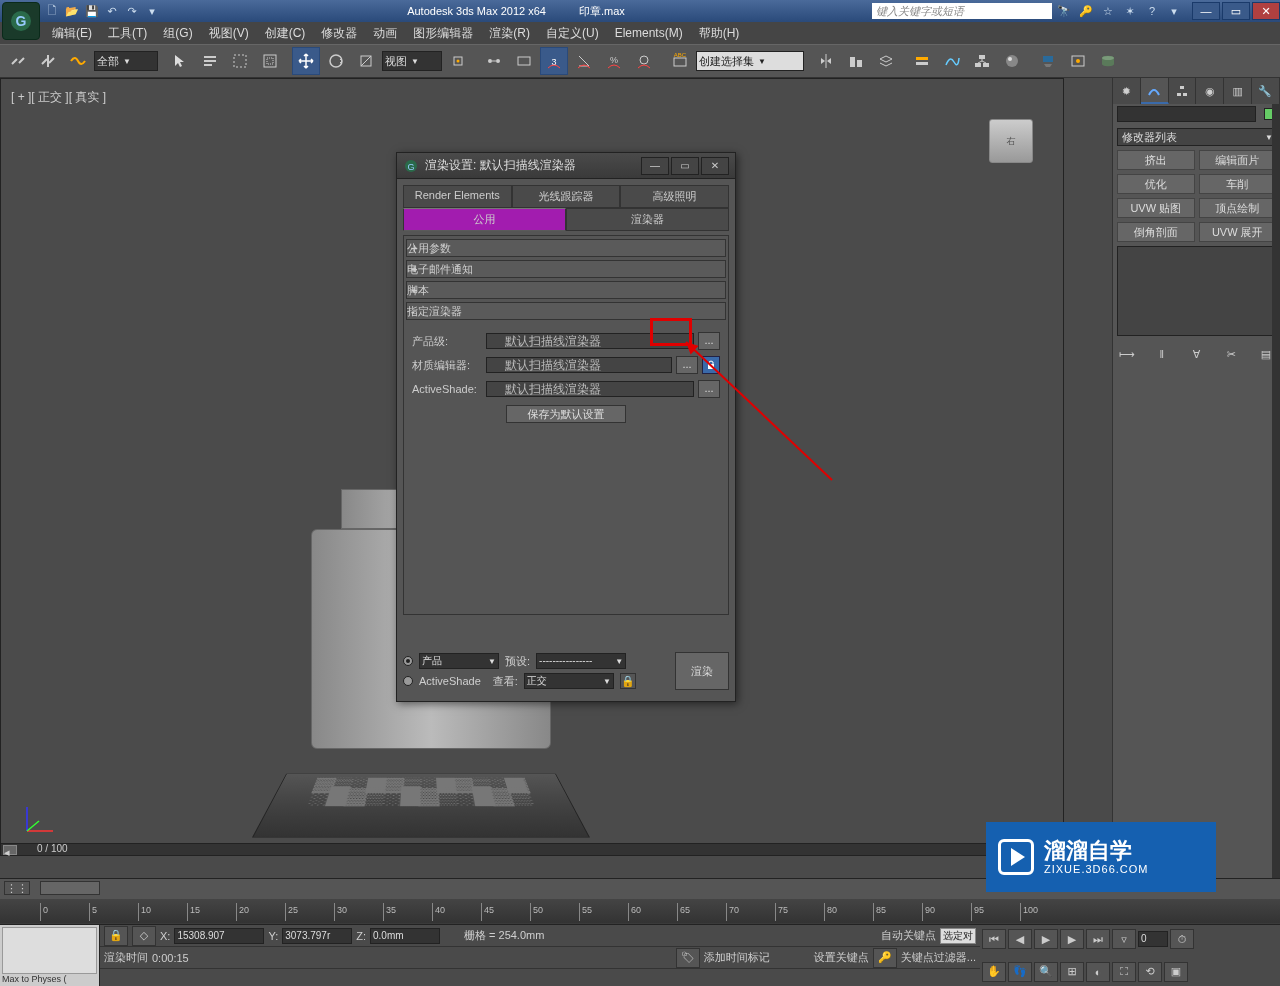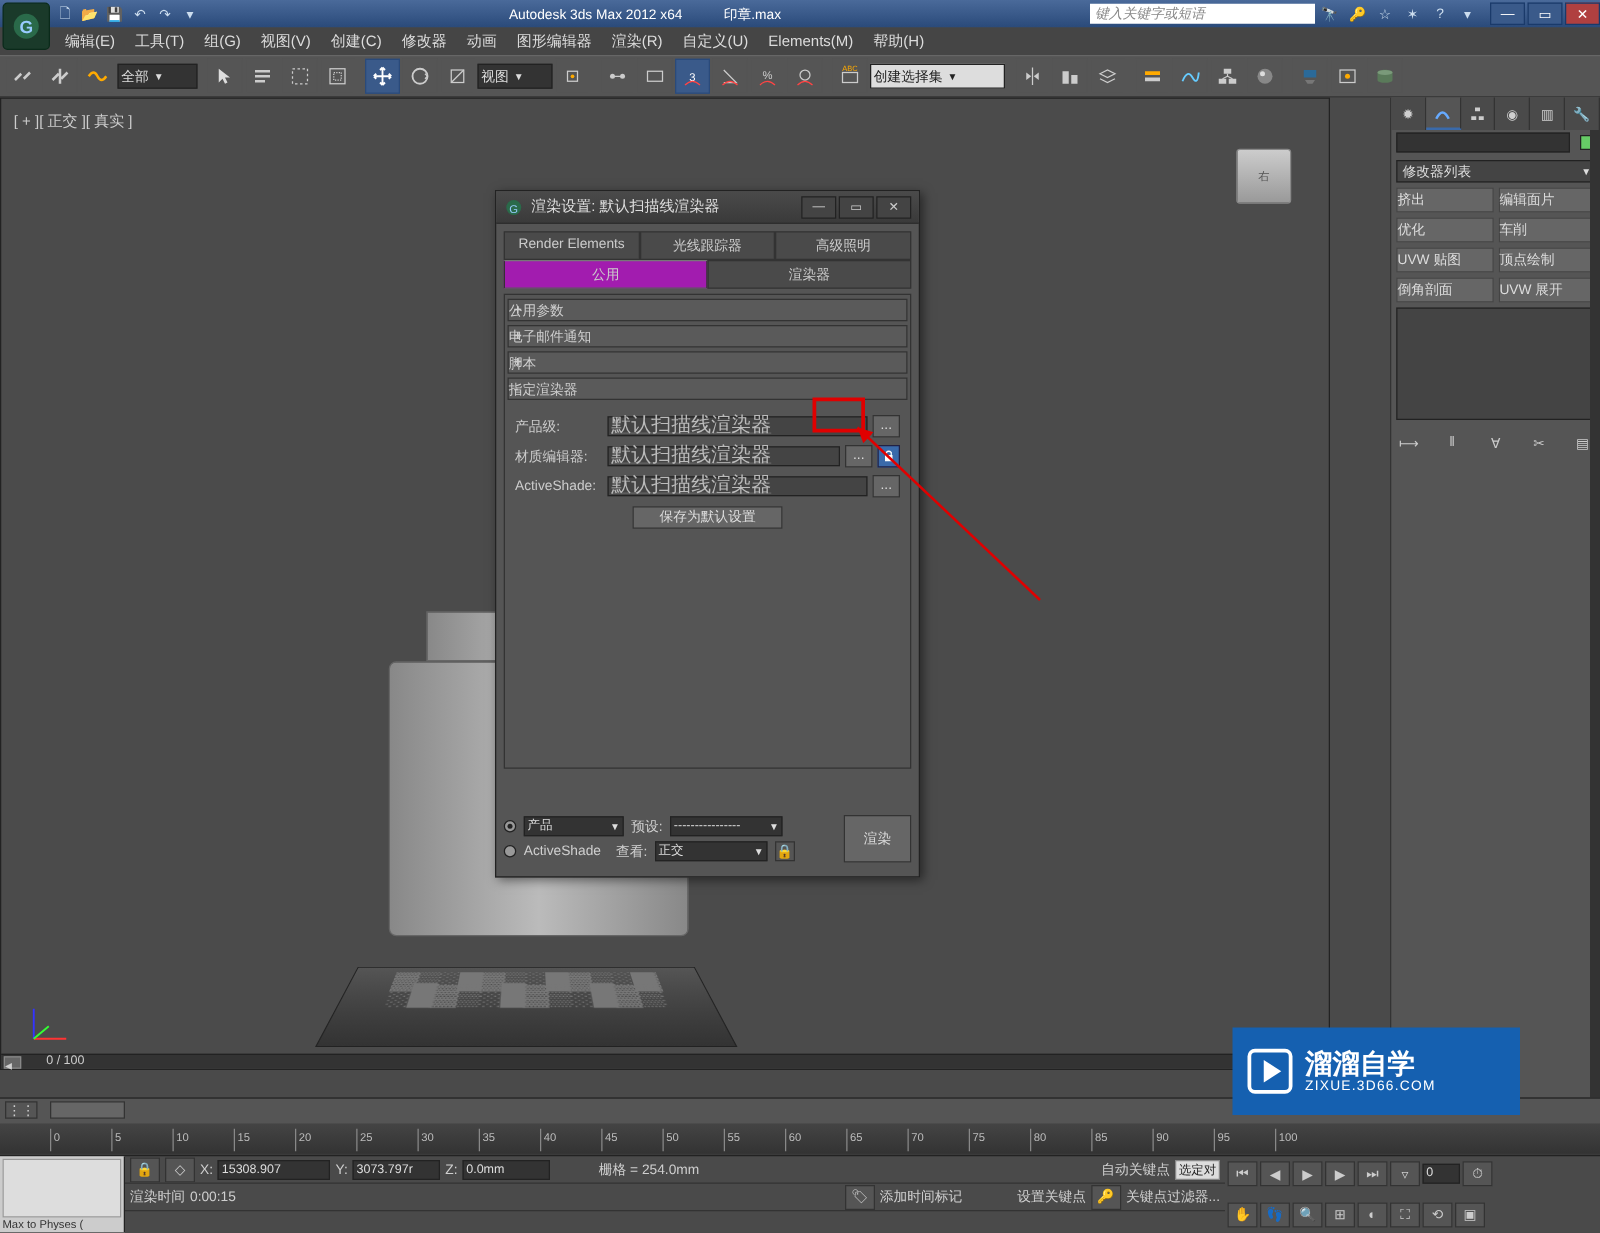--- a/index.html
+++ b/index.html
@@ -55,21 +55,21 @@
   
   .cmd-panel { position: absolute; top: 78px; right: 0; width: 168px; bottom: 108px; background: #555; border-left: 1px solid #333; }
   .cmd-tabs { height: 26px; display: flex; background: #4a4a4a; }
   .cmd-tabs .ct { flex: 1; display: flex; align-items: center; justify-content: center; border-right: 1px solid #333; }
   .cmd-tabs .ct.active { background: #555; border-bottom: 2px solid #3a6aaa; }
   .cmd-row { display: flex; align-items: center; padding: 2px 4px; gap: 4px; }
   .cmd-swatch { width: 12px; height: 12px; background: #6c6; border: 1px solid #222; margin-left: auto; }
   .cmd-combo { height: 18px; background: #444; border: 1px solid #222; color: #ddd; font-size: 11px; display: flex; align-items: center; padding: 0 4px; margin: 4px; position: relative; }
   .cmd-combo .darrow { position: absolute; right: 2px; }
   .cmd-btn-grid { display: grid; grid-template-columns: 1fr 1fr; gap: 4px; padding: 0 4px; }
-  .cmd-btn { height: 20px; background: #666; border: 1px solid #444; color: #ddd; font-size: 11px; text-align: left; line-height: 18px; }
+  .cmd-btn { height: 20px; background: #666; border: 1px solid #444; color: #ddd; font-size: 11px; text-align: center; line-height: 18px; }
   .cmd-preview { margin: 4px; height: 90px; background: #444; border: 1px solid #222; }
   .cmd-toolrow { display: flex; gap: 4px; padding: 4px; justify-content: space-between;}
   .cmd-toolrow .tb { width: 20px; height: 20px; display: flex; align-items: center; justify-content: center; color: #ccc; }
   .cmd-scroll { position: absolute; right: 0; top: 26px; bottom: 0; width: 8px; background: #333; }
   .cmd-textfield { flex:1; height: 16px; background: #333; border: 1px solid #222; margin-right:4px;}
 
   
   .dialog { position: absolute; left: 396px; top: 152px; width: 340px; height: 550px; background: #555; border: 1px solid #222; box-shadow: 2px 2px 8px rgba(0,0,0,.5); }
   .dlg-title { height: 26px; background: linear-gradient(#4a4a4a,#3a3a3a); display: flex; align-items: center; padding: 0 6px; font-size: 12px; color: #ddd; border-bottom: 1px solid #222; }
   .dlg-title .dicon { width: 16px; height: 16px; margin-right: 6px; display:flex; align-items:center; justify-content:center; }
@@ -80,21 +80,21 @@
   .dlg-tab.w3 { width: 33.33%; }
   .dlg-tab.w2 { width: 50%; }
   .dlg-tab.active { background: #a21caf; border-top: 1px solid #777; border-bottom: 1px solid #5a5a5a; }
   .dlg-body { margin: 4px 6px; border: 1px solid #333; background: #555; }
   .rollout { border: 1px solid #333; margin: 3px 2px; background: #5a5a5a; height: 18px; display: flex; align-items: center; position: relative; font-size: 11px; }
   .rollout .rplus { position: absolute; left: 4px; font-size: 11px; color: #ccc; font-weight: bold;}
   .rollout .rtitle { width: 100%; text-align: left; }
   .rollout-content { padding: 6px 8px; font-size: 11px; }
   .rc-row { display: flex; align-items: center; height: 24px; }
   .rc-label { width: 74px; color: #ccc; }
-  .rc-field { flex: 1; height: 16px; background: #444; border: 1px solid #222; color: #bbb; font-size: 16px; line-height: 14px; padding: 0 2px; text-decoration: underline; text-decoration-color: #666;}
+  .rc-field { flex: 1; height: 16px; background: #444; border: 1px solid #222; color: #bbb; font-size: 12px; line-height: 14px; padding: 0 18px; text-decoration: underline; text-decoration-color: #666;}
   .rc-btn { width: 22px; height: 18px; background: #666; border: 1px solid #333; margin-left: 4px; text-align: center; line-height: 14px; color: #ddd; }
   .rc-btn-wide { height: 18px; background: #666; border: 1px solid #333; padding: 0 12px; line-height: 16px; color: #ddd; font-size: 11px; margin: 4px auto; display: block; text-align: center;}
   .rc-lock { width: 18px; height: 18px; margin-left: 4px; background: #3a6aaa; border: 1px solid #224; display: flex; align-items: center; justify-content: center; }
 
   .dlg-footer { position: absolute; bottom: 6px; left: 6px; right: 6px; height: 48px; display: flex; align-items: center; }
   .dlg-footer .fcol { display: flex; align-items: center; gap: 6px; margin-right: 10px; }
   .dlg-footer .fradio { width: 10px; height: 10px; border-radius: 50%; border: 1px solid #222; background: #999; }
   .dlg-footer .fradio.on::after { content: ''; display: block; width: 4px; height: 4px; background: #222; border-radius: 50%; margin: 2px; }
   .dlg-footer .fcombo { width: 80px; height: 16px; background: #333; border: 1px solid #222; color: #ddd; font-size: 10px; line-height: 14px; padding: 0 2px; position: relative;}
   .dlg-footer .fcombo .darrow { position: absolute; right: 2px; top: 1px;}
@@ -617,21 +617,21 @@
   <div class="sb-mid">
     <div class="sb-row">
       <div class="sb-btn">🔒</div>
       <div class="sb-btn">◇</div>
       <span>X:</span>
       <div class="sb-field" style="width:90px">15308.907</div>
       <span>Y:</span>
       <div class="sb-field" style="width:70px">3073.797r</div>
       <span>Z:</span>
       <div class="sb-field" style="width:70px">0.0mm</div>
-      <span style="margin-left:35px">栅格 = 254.0mm</span>
+      <span style="margin-left:20px">栅格 = 254.0mm</span>
       <span style="margin-left:auto">自动关键点</span>
       <div class="sb-autokey">选定对</div>
     </div>
     <div class="sb-row">
       <span>渲染时间</span>
       <span>0:00:15</span>
       <div style="flex:1"></div>
       <div class="sb-btn">🏷</div>
       <span>添加时间标记</span>
       <span style="margin-left:40px">设置关键点</span>

